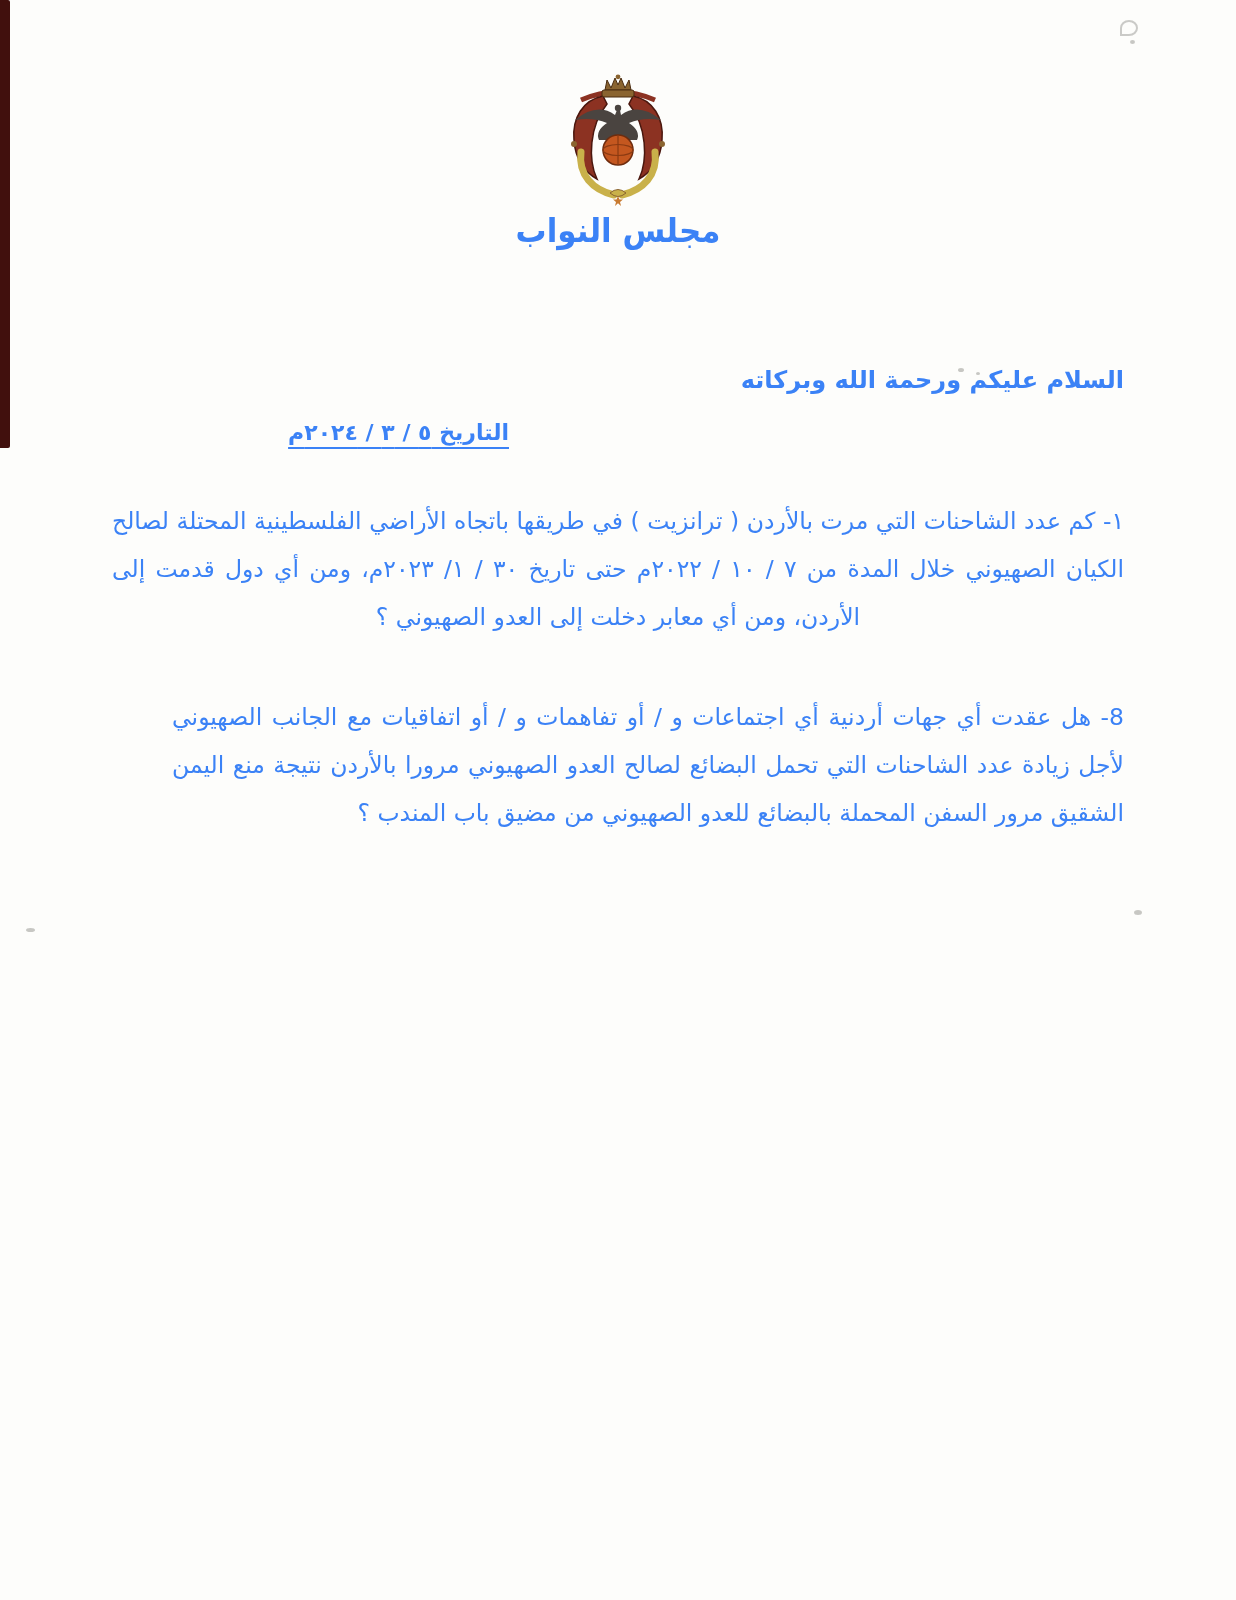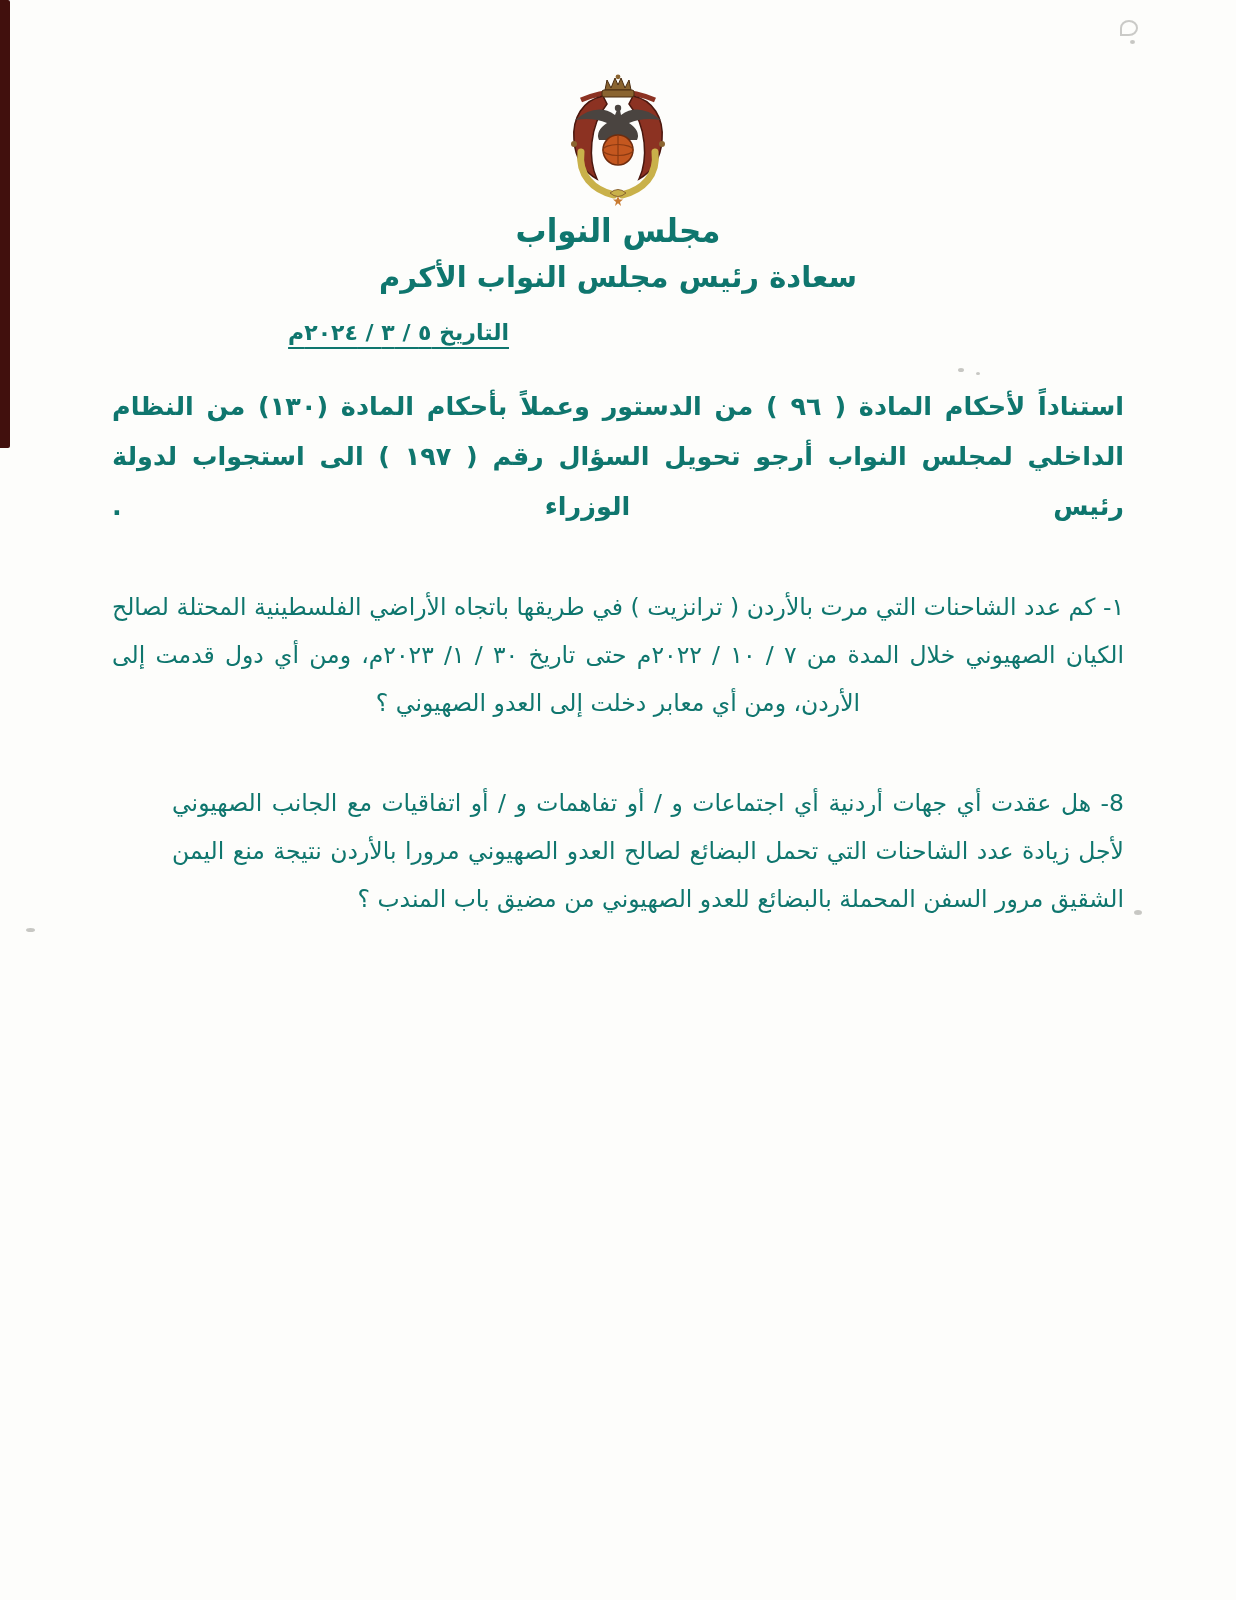--- a/index.html
+++ b/index.html
@@ -9,21 +9,21 @@
   }
   .page {
     position: relative;
     width: 1236px;
     height: 1600px;
     margin: 0 auto;
     background: #fdfdfb;
     overflow: hidden;
     direction: rtl;
     font-family: "DejaVu Sans", sans-serif;
-    color: #0f766e;
+    color: #3b82f6;
   }
   
   .scan-stripe {
     position: absolute;
     left: 0;
     top: 0;
     width: 10px;
     height: 448px;
     border-radius: 0 2px 2px 0;
   }
@@ -141,26 +141,25 @@
         <path d="M51,119 Q59,112 67,119 Q59,126 51,119 Z" stroke="#8a6430" stroke-width="1" fill="#c9b14a"></path>
 
         <g transform="translate(59,127)">
           <polygon points="0,-5 1.5,-1.5 5,-1.5 2,1 3,5 0,2.2 -3,5 -2,1 -5,-1.5 -1.5,-1.5" fill="#c87a30"></polygon>
         </g>
       </svg>
 
       <div class="calligraphy">مجلس النواب</div>
     </div>
 
-    <div class="doc-title">سعادة رئيس مجلس النواب الأكرم</div>
 
+    <div class="greeting">السلام عليكم ورحمة الله وبركاته</div>
 
     <div class="date-line">التاريخ ٥ / ٣ / ٢٠٢٤م</div>
 
-    <p class="intro">استناداً لأحكام المادة ( ٩٦ ) من الدستور وعملاً بأحكام المادة (١٣٠) من النظام الداخلي لمجلس النواب أرجو تحويل السؤال رقم ( ١٩٧ ) الى استجواب لدولة رئيس الوزراء .</p>
 
     <p class="question q1">١- كم عدد الشاحنات التي مرت بالأردن ( ترانزيت ) في طريقها باتجاه الأراضي الفلسطينية المحتلة لصالح الكيان الصهيوني خلال المدة من ٧ / ١٠ / ٢٠٢٢م حتى تاريخ ٣٠ / ١/ ٢٠٢٣م، ومن أي دول قدمت إلى الأردن، ومن أي معابر دخلت إلى العدو الصهيوني ؟</p>
 
 
     <p class="question q3">8- هل عقدت أي جهات أردنية أي اجتماعات و / أو تفاهمات و / أو اتفاقيات مع الجانب الصهيوني لأجل زيادة عدد الشاحنات التي تحمل البضائع لصالح العدو الصهيوني مرورا بالأردن نتيجة منع اليمن الشقيق مرور السفن المحملة بالبضائع للعدو الصهيوني من مضيق باب المندب ؟</p>
 
 
   </div>
 </div>
 

